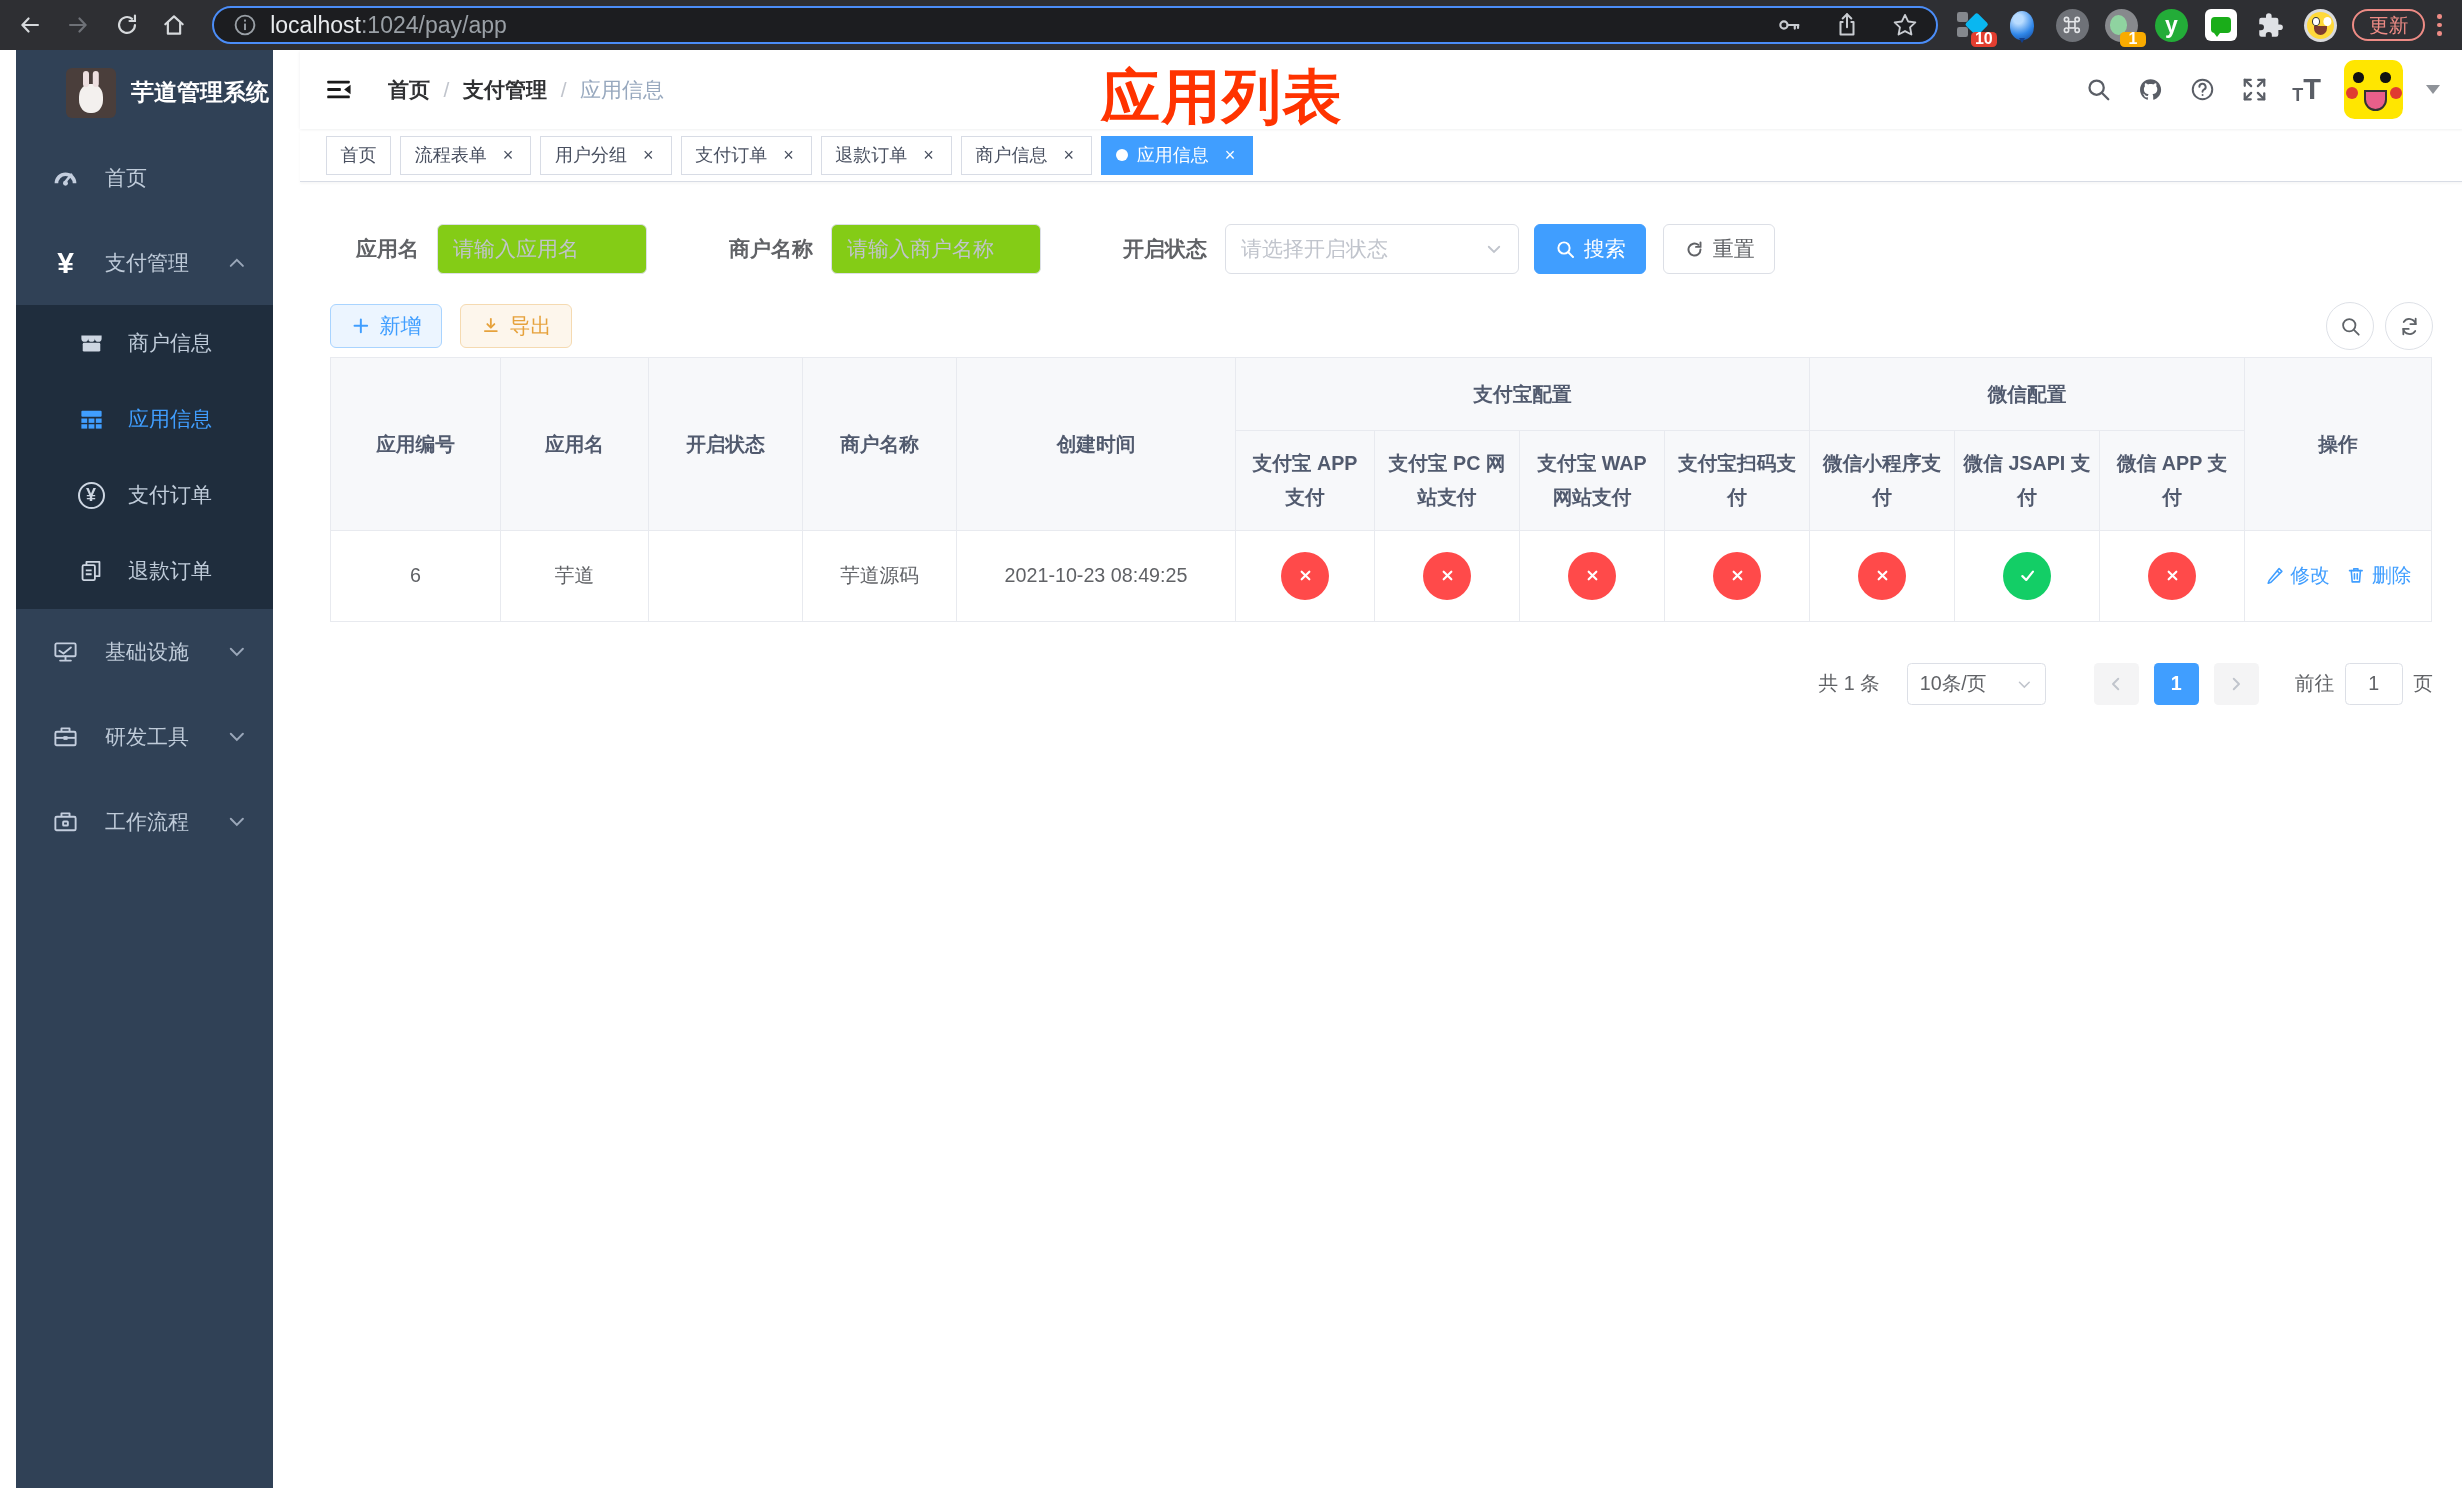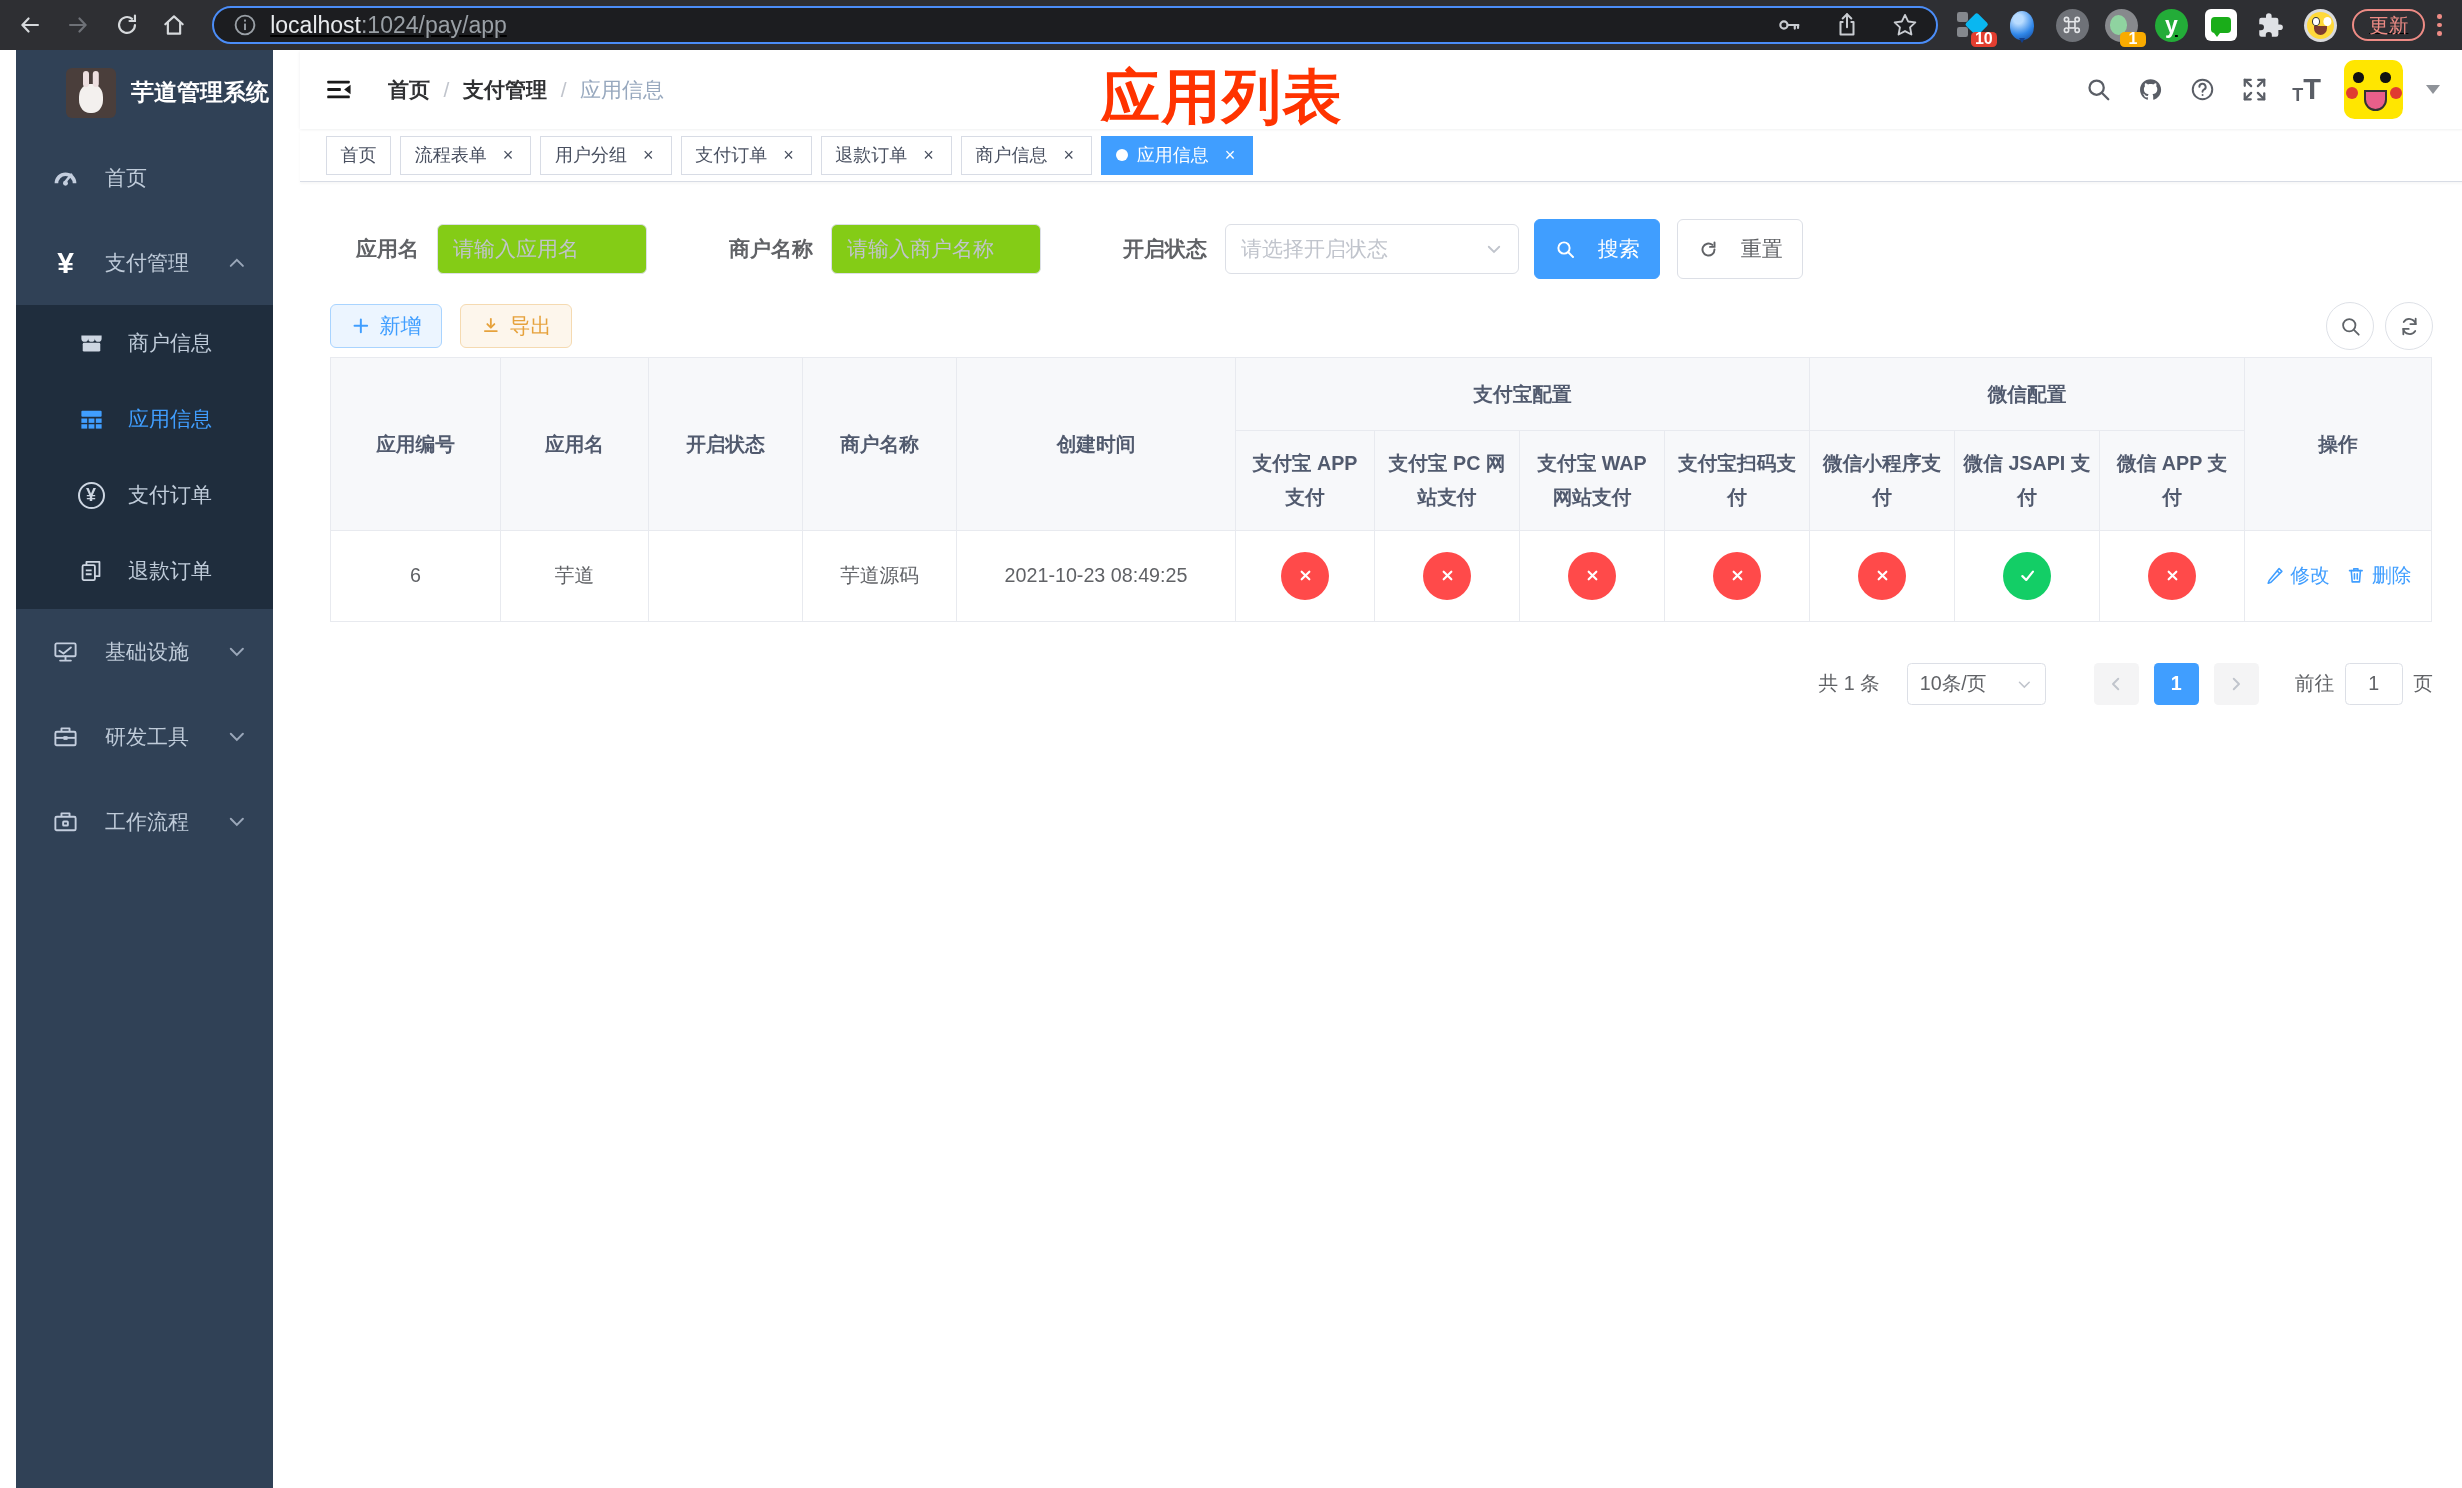--- a/index.html
+++ b/index.html
@@ -5,21 +5,21 @@
   * { box-sizing: border-box; }
   html,body { margin:0; padding:0; }
   body {
     width:2462px; height:1489px; position:relative; overflow:hidden;
     background:#fff; font-family:"Liberation Sans","DejaVu Sans",sans-serif;
     -webkit-font-smoothing:antialiased;
   }
   svg { display:block; }
 
   
-  .browser-bar { position:absolute; left:0; top:0; width:2462px; height:50px; background:#2e2f33; display:flex; align-items:center;text-decoration:underline; }
+  .browser-bar { position:absolute; left:0; top:0; width:2462px; height:50px; background:#2e2f33; display:flex; align-items:center; }
   .nav-ic { width:35px; height:35px; border-radius:50%; display:flex; align-items:center; justify-content:center; color:#d6d9dc; flex:none; }
   .nav-ic svg { width:26px; height:26px; }
   .nav-back { margin-left:12px; }
   .nav-fwd  { margin-left:13.6px; color:#6e7177; }
   .nav-reload { margin-left:13.6px; }
   .nav-home { margin-left:12px; }
   .url-pill { margin-left:21px; width:1726px; height:38px; background:#1c1d20; border:2.3px solid #4b8df8; border-radius:20.4px; display:flex; align-items:center; padding:0 18px; flex:none; }
   .info-ic { color:#9aa0a6; width:26px; height:26px; flex:none; }
   .url-text { font-size:23px; margin-left:12px; white-space:nowrap; }
   .url-host { color:#e8eaed; }
@@ -103,21 +103,21 @@
   .tab-close:after { content:"×"; }
 
   .content { padding:42px 30px 0 30px; }
   .filter-row { display:flex; align-items:center; height:50px; margin-left:26px; }
   .f-label { font-size:21px; font-weight:700; color:#606266; margin-right:18px; white-space:nowrap; }
   .f-input { width:210px; height:50px; border:0.8px solid #dcdfe6; border-radius:6px; padding:0 15px; font-size:21px; color:#606266; background:#84cc16; outline:none; font-family:inherit; }
   .f-input::placeholder { color:#c0c4cc; }
   .gap-lg { margin-right:82px; }
   .f-select { width:294px; height:50px; border:0.8px solid #dcdfe6; border-radius:6px; padding:0 15px; display:flex; align-items:center; justify-content:space-between; color:#c0c4cc; font-size:21px; background:#fff; cursor:pointer; margin-right:15px; }
   .f-select svg { width:18px; height:18px; color:#c0c4cc; }
-  .btn { height:60px; padding:0 19.7px; border-radius:6px; font-size:21px; display:inline-flex; align-items:center; gap:22px; border:0.8px solid transparent; cursor:pointer; font-family:inherit; white-space:nowrap; }
+  .btn { height:50px; padding:0 19.7px; border-radius:6px; font-size:21px; display:inline-flex; align-items:center; gap:8px; border:0.8px solid transparent; cursor:pointer; font-family:inherit; white-space:nowrap; }
   .btn svg { width:21px; height:21px; }
   .btn-primary { background:#409eff; border-color:#409eff; color:#fff; }
   .btn-plain { background:#fff; border-color:#dcdfe6; color:#606266; margin-left:16.7px; }
   .action-row { margin-top:30px; display:flex; align-items:center; position:relative; }
   .btn-sm { height:44px; padding:0 19.7px; border-radius:6px; font-size:21px; display:inline-flex; align-items:center; gap:9px; cursor:pointer; }
   .btn-sm svg { width:19.7px; height:19.7px; }
   .btn-add { background:#ecf5ff; border:0.8px solid #a9d4ff; color:#409eff; }
   .btn-export { background:#fdf6ec; border:0.8px solid #f5dab1; color:#e6a23c; margin-left:18px; }
   .tool-circles { position:absolute; right:0; display:flex; gap:10.6px; }
   .circ-btn { width:48px; height:48px; border-radius:50%; border:0.8px solid #dee1e7; background:#fff; color:#5f6368; display:flex; align-items:center; justify-content:center; cursor:pointer; }

